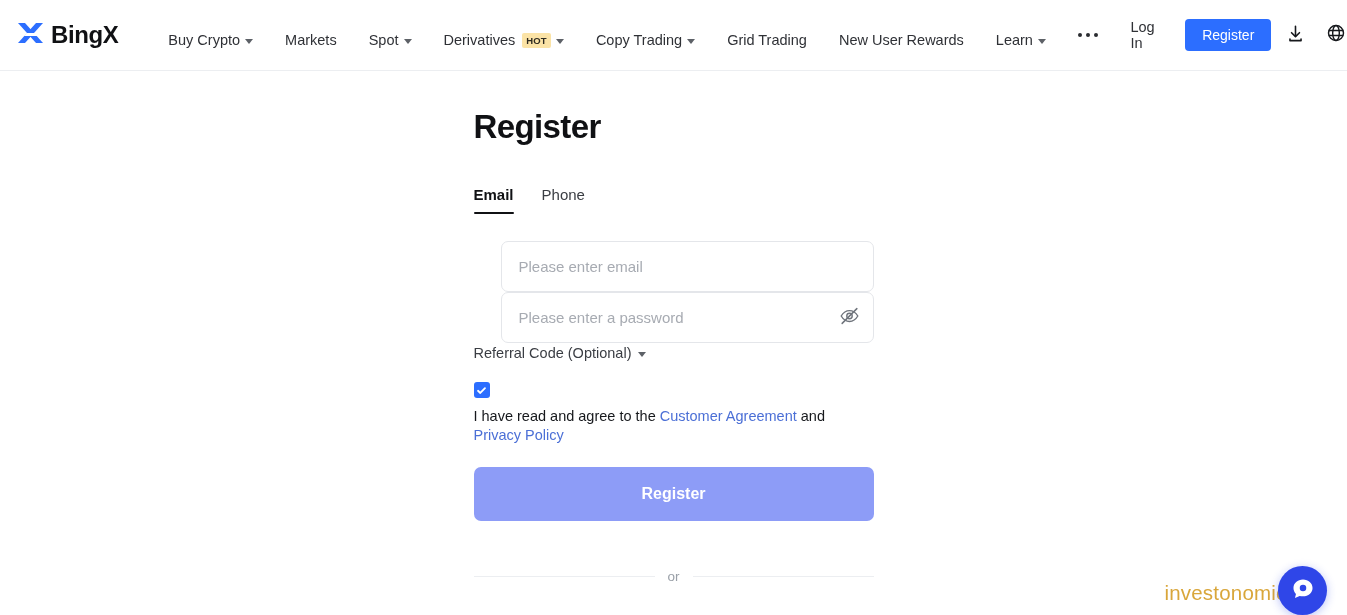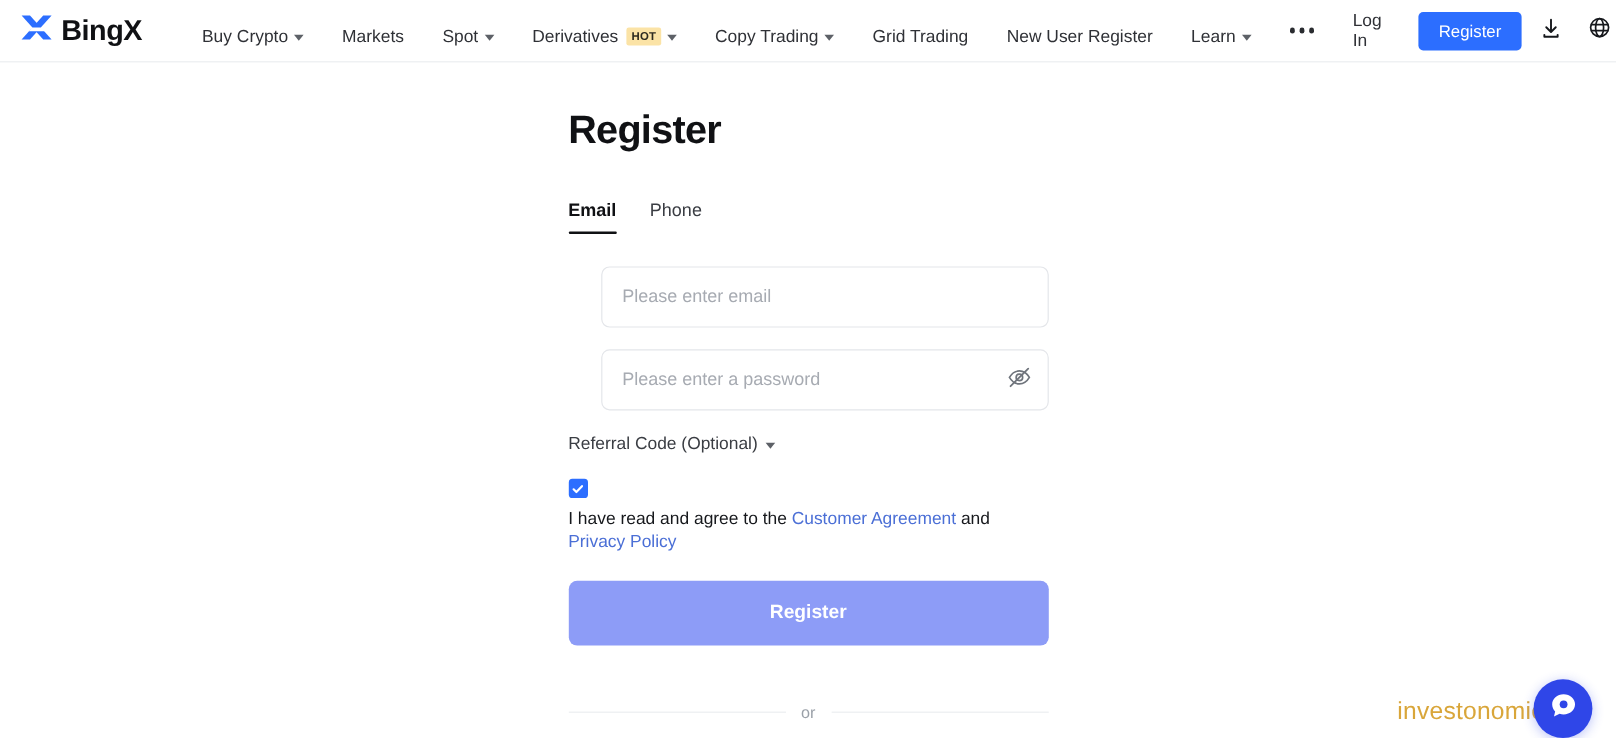--- a/index.html
+++ b/index.html
@@ -12,21 +12,21 @@
 
   body {
     font-family: "Liberation Sans", sans-serif;
     background: #ffffff;
     color: #16181c;
     position: relative;
   }
 
   
   .navbar {
-    height: 52px;
+    height: 71px;
     width: 100%;
     background: #ffffff;
     border-bottom: 1px solid #eceef1;
     display: flex;
     align-items: center;
     padding: 0 14px 0 16px;
     position: relative;
   }
 
   .brand {
@@ -170,21 +170,20 @@
     position: absolute;
     left: 0; bottom: 0;
     width: 100%;
     height: 2.5px;
     background: #101114;
     border-radius: 2px;
   }
 
   .field {
     position: relative;
-    margin-bottom: 18px;
     padding-left: 27px;
   }
   .field input {
     width: 100%;
     height: 51px;
     border: 1px solid #e4e6ea;
     border-radius: 7px;
     padding: 0 44px 0 17px;
     font-size: 15px;
     font-family: "Liberation Sans", sans-serif;
@@ -341,21 +340,21 @@
     <div class="nav-item">
       <span>Copy Trading</span>
       <span class="caret"></span>
     </div>
 
     <div class="nav-item">
       <span>Grid Trading</span>
     </div>
 
     <div class="nav-item">
-      <span>New User Register</span>
+      <span>New User Rewards</span>
     </div>
 
     <div class="nav-item">
       <span>Learn</span>
       <span class="caret"></span>
     </div>
 
     <div class="dots-more">
       <i></i>
       <i></i>

